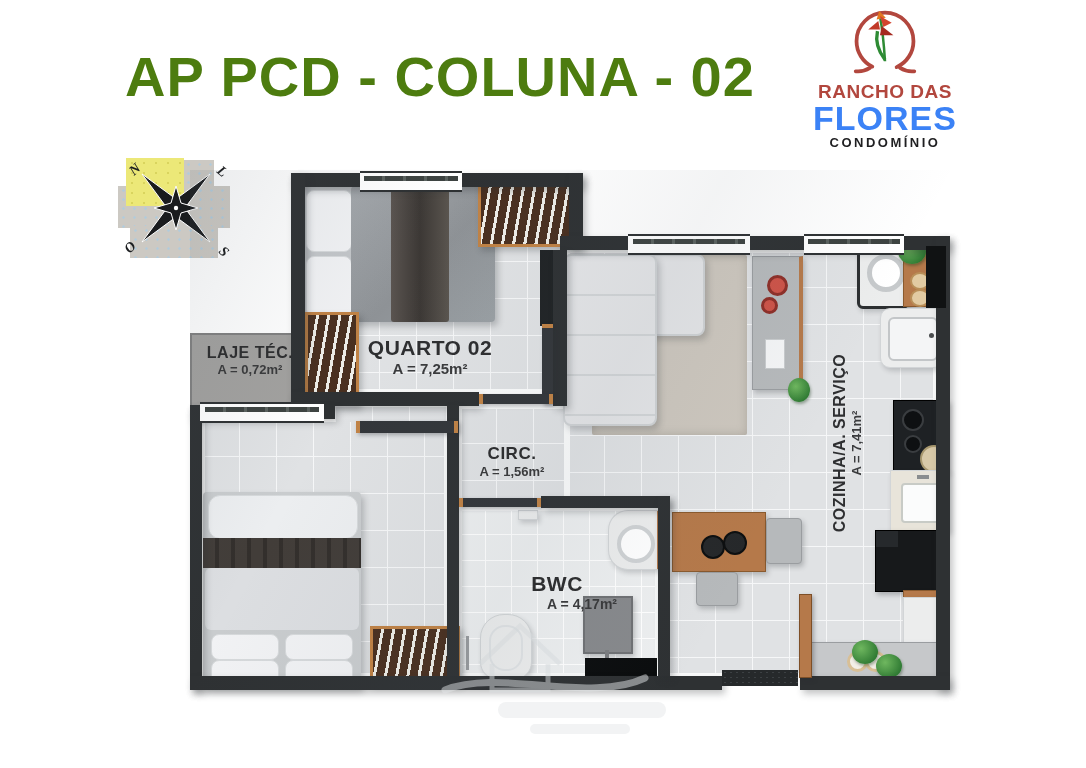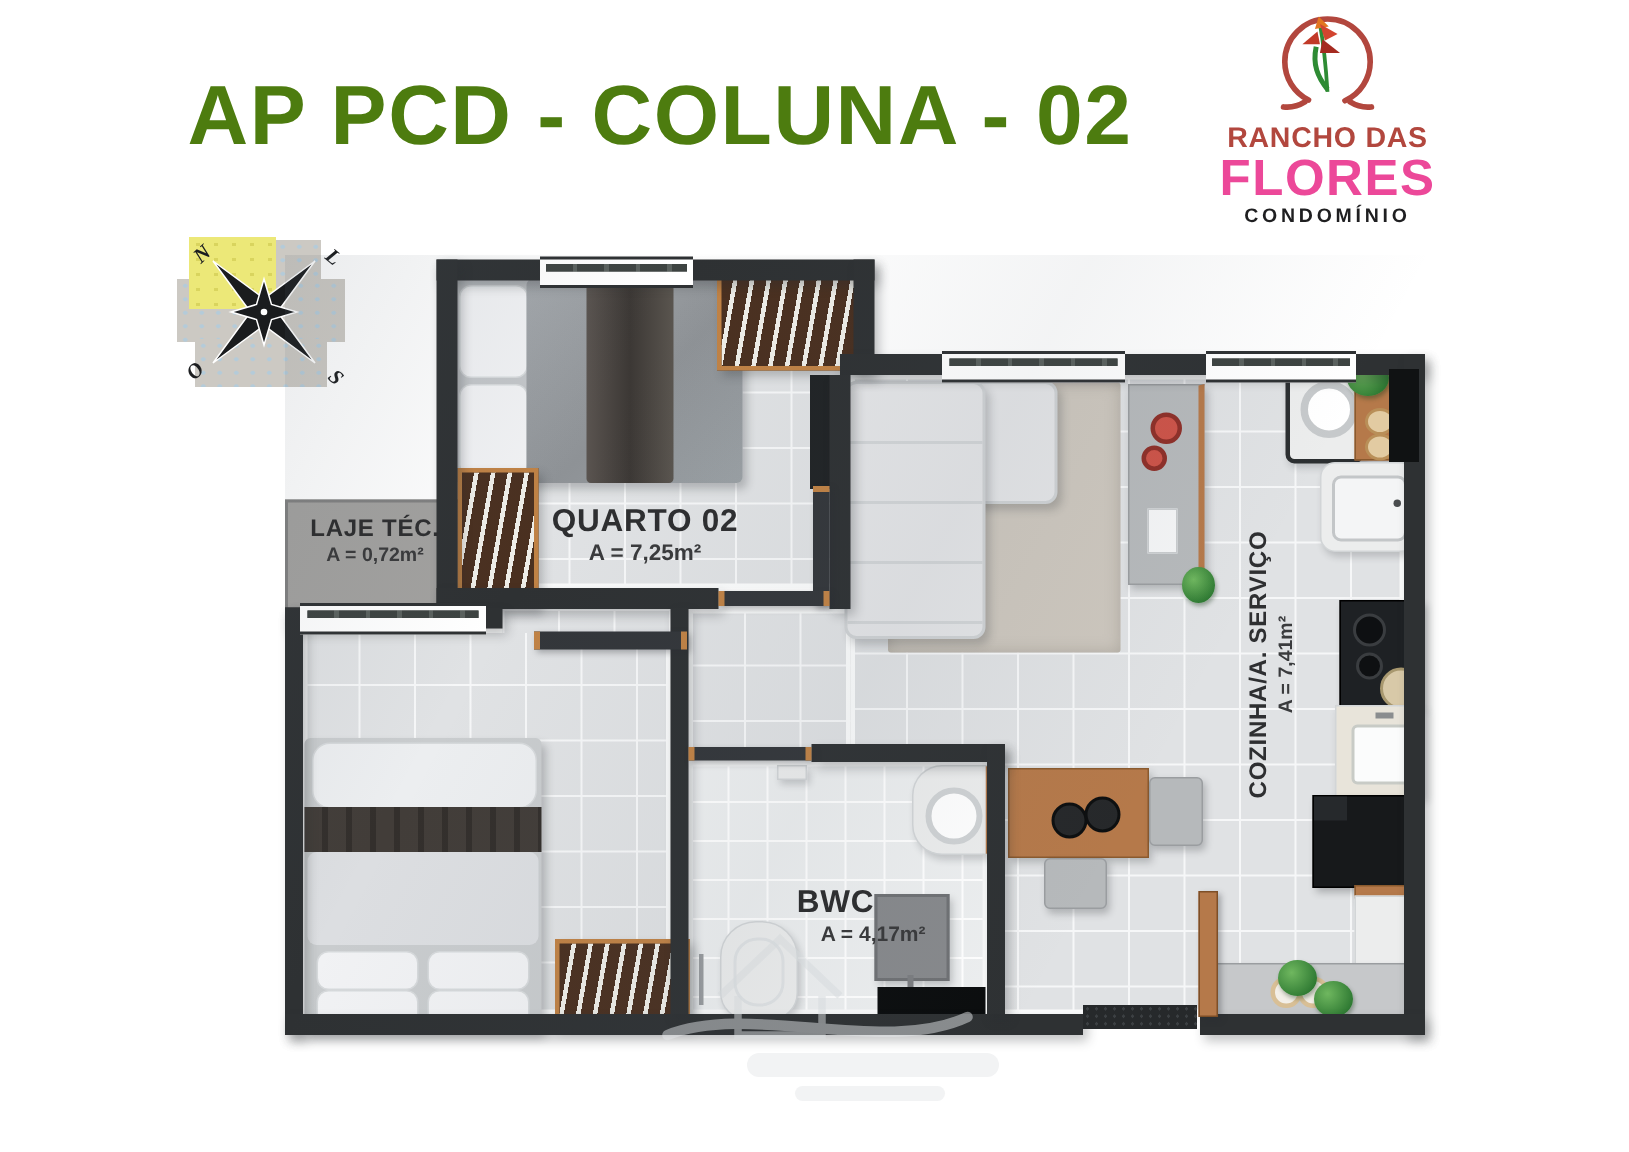--- a/index.html
+++ b/index.html
@@ -5,21 +5,21 @@
   html,body{margin:0;padding:0;background:#ffffff;}
   .canvas{position:relative;width:1086px;height:768px;background:#ffffff;overflow:hidden;
           font-family:"Liberation Sans",sans-serif;color:#3a3a3c;}
   .abs{position:absolute;}
 
   
   .title{left:90px;top:44px;width:700px;text-align:center;font-size:56px;font-weight:800;
          letter-spacing:1px;color:#4d7c0f;z-index:70;}
   .logo{left:810px;top:6px;width:150px;text-align:center;z-index:70;}
   .logo-l1{font-size:19px;font-weight:800;color:#b2473e;letter-spacing:.5px;line-height:20px;}
-  .logo-l2{font-size:34px;font-weight:800;color:#ec4899;letter-spacing:1px;line-height:32px;}
+  .logo-l2{font-size:34px;font-weight:800;color:#3b82f6;letter-spacing:1px;line-height:32px;}
   .logo-l3{font-size:13px;font-weight:700;color:#1f1f21;letter-spacing:2.5px;line-height:18px;}
 
   
   .key{background:#ccc9c3;background-image:radial-gradient(#b4cbd9 1.5px,transparent 1.6px);
        background-size:11px 9px;z-index:5;}
   .key-yellow{background:#ece878;background-image:radial-gradient(#d9d45e 1.5px,transparent 1.6px);
        background-size:12px 10px;z-index:6;}
 
   
   .tiles{background-color:#e0e2e4;
@@ -246,22 +246,26 @@
   <div class="abs mat" style="left:722px;top:670px;width:76px;height:16px;"></div>
 
   <div class="abs rlabel" style="left:192px;top:344px;width:116px;">
     <span class="rname" style="font-size:16px;">LAJE TÉC.</span>
     <span class="rarea" style="font-size:13px;">A = 0,72m²</span>
   </div>
   <div class="abs rlabel" style="left:350px;top:336px;width:160px;">
     <span class="rname" style="font-size:21px;">QUARTO 02</span>
     <span class="rarea" style="font-size:15px;">A = 7,25m²</span>
   </div>
+  <div class="abs rlabel" style="left:452px;top:444px;width:120px;">
+    <span class="rname" style="font-size:17px;">CIRC.</span>
+    <span class="rarea" style="font-size:13px;">A = 1,56m²</span>
+  </div>
   <div class="abs rlabel" style="left:497px;top:572px;width:120px;">
-    <span class="rname" style="font-size:21px;margin-top:18px;">BWC</span>
+    <span class="rname" style="font-size:21px;">BWC</span>
     <span class="rarea" style="font-size:14px;text-align:right;">A = 4,17m²</span>
   </div>
   <div class="abs rlabel" style="left:742px;top:422px;width:220px;height:42px;transform:rotate(-90deg);">
     <span class="rname" style="font-size:16px;">COZINHA/A. SERVIÇO</span>
     <span class="rarea" style="font-size:13px;">A = 7,41m²</span>
   </div>
 
   <div class="abs sweep" style="left:190px;top:170px;width:760px;height:520px;"></div>
   <svg class="abs watermark" style="left:440px;top:592px;" width="210" height="120" viewBox="0 0 210 120">
     <path d="M40,72 L80,34 L120,72 M52,72 V98 H108 V72" fill="none" stroke="#dde1e3" stroke-width="5"></path>

